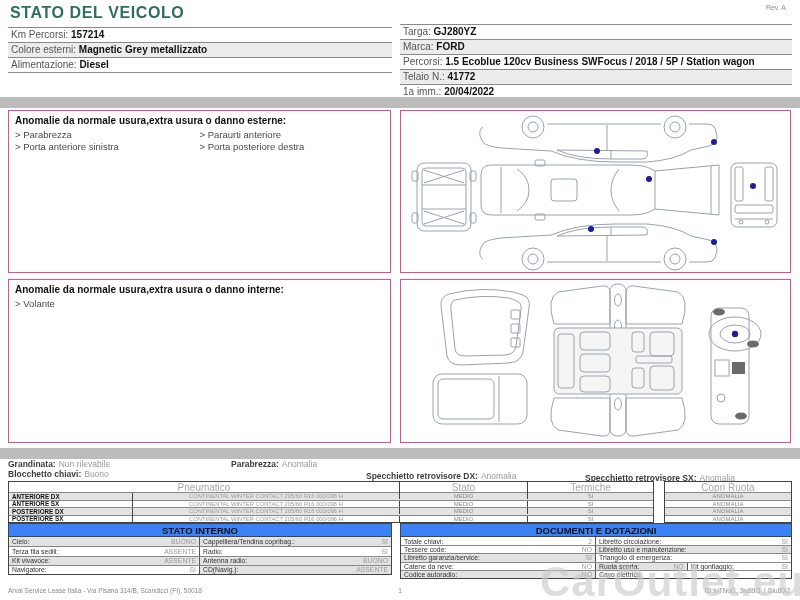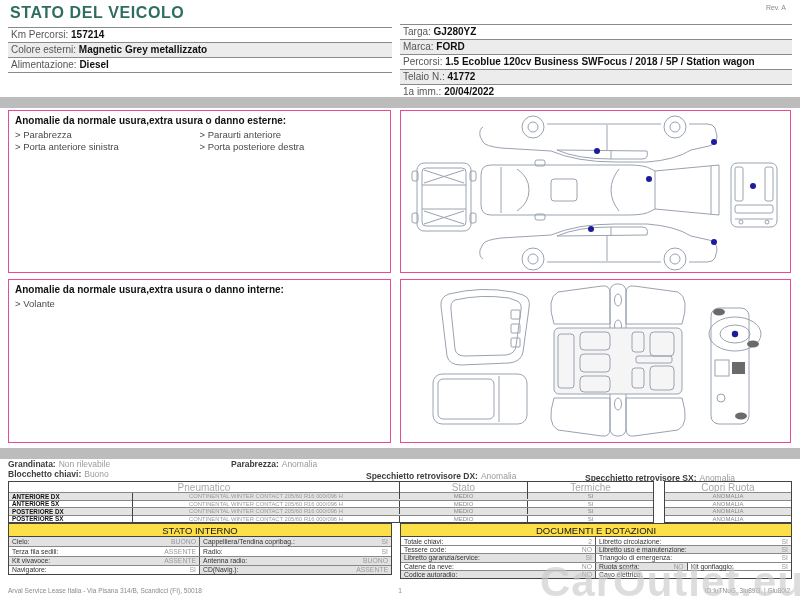--- a/index.html
+++ b/index.html
@@ -48,22 +48,22 @@
   .c-pos  { width: 124px; border-right: 1px solid #444; font-size: 6.3px; font-weight: bold; color: #111; padding-left: 3px; }
   .c-spec { width: 267px; border-right: 1px solid #444; font-size: 5.8px; color: #9a9a9a; text-align: center; }
   .c-stato{ width: 128px; border-right: 1px solid #444; font-size: 6px; color: #8a8a8a; text-align: center; }
   .c-term { width: 125px; font-size: 6px; color: #8a8a8a; text-align: center; }
   .c-copri{ width: 100%; font-size: 6px; color: #8a8a8a; text-align: center; }
   .g { background: #e3e3e3; }
 
   .bt { position: absolute; top: 523px; border: 1px solid #444; background: #fff; }
   .bt-left { left: 8px; width: 384px; }
   .bt-right { left: 400px; width: 392px; }
-  .bt-header { height: 13px; background: #fde047; border-bottom: 1px solid #444;
-               font-size: 9.5px; font-weight: normal; color: #111; text-align: center; line-height: 13px; }
+  .bt-header { height: 13px; background: #3b82f6; border-bottom: 1px solid #444;
+               font-size: 9.5px; font-weight: bold; color: #111; text-align: center; line-height: 13px; }
   .bt-row { display: flex; }
   .bt-left .bt-row { height: 9.25px; }
   .bt-right .bt-row { height: 8.2px; }
   .bt-row + .bt-row { border-top: 1px solid #888; }
   .bt-half { width: 50%; display: flex; justify-content: space-between; align-items: center; padding: 0 3px; }
   .b-r { border-right: 1px solid #555; }
   .bt-lbl { font-size: 6.8px; color: #333; white-space: nowrap; }
   .bt-val { font-size: 6.8px; color: #9a9a9a; white-space: nowrap; }
   .split { padding: 0; }
   .bt-sub { display: flex; justify-content: space-between; align-items: center; padding: 0 3px; }

